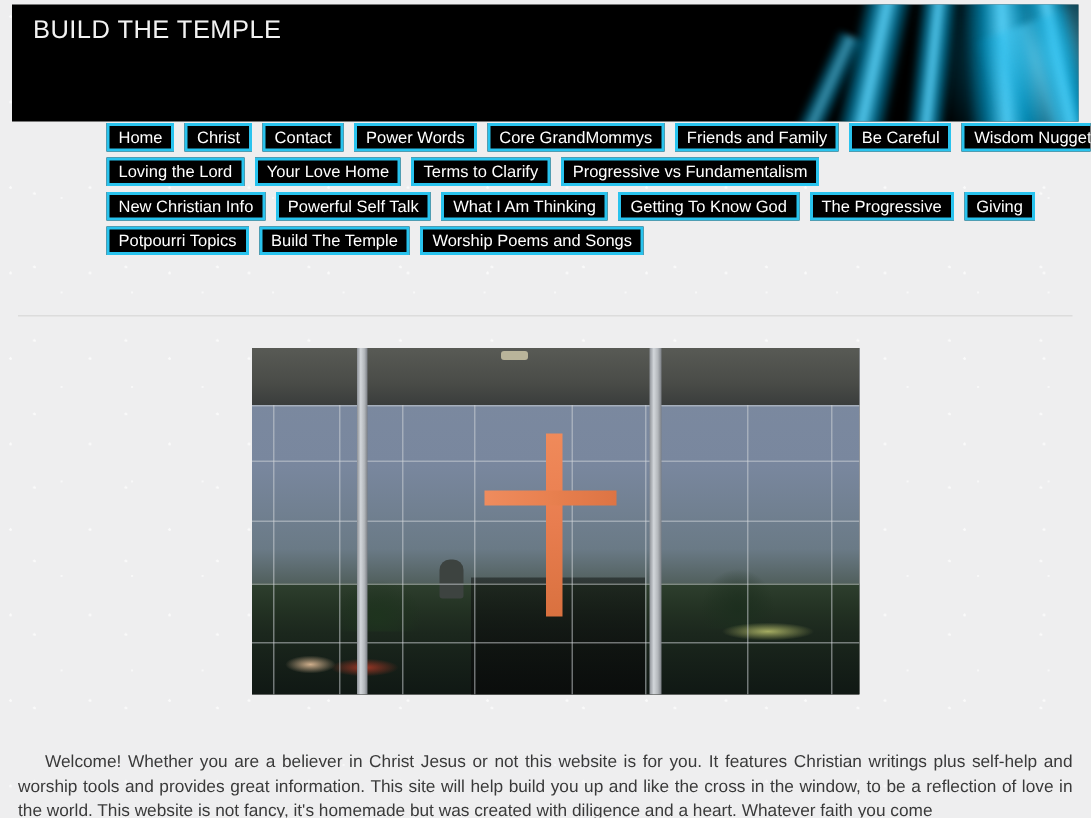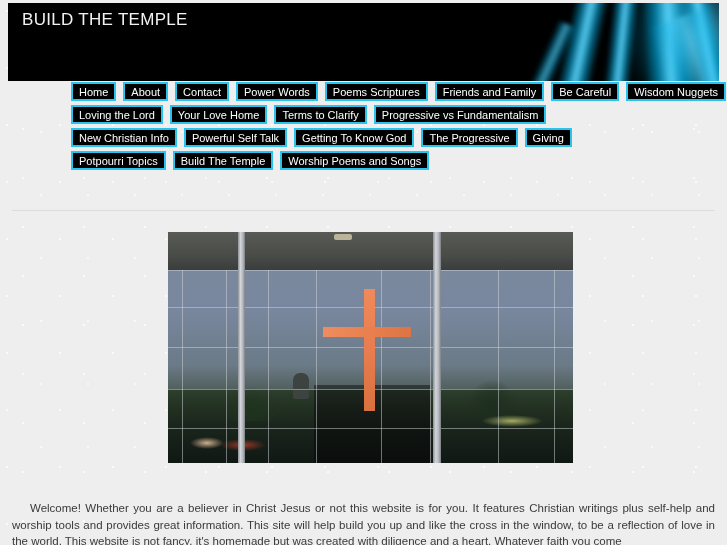--- a/index.html
+++ b/index.html
@@ -251,40 +251,41 @@
       <div class="streak s5"></div>
       <div class="streak s6"></div>
     </div>
     <div class="banner-title">BUILD THE TEMPLE</div>
   </div>
 
   <div class="nav">
 
     <div class="nav-row">
       <div class="nav-item">Home</div>
-      <div class="nav-item">About</div>
+      <div class="nav-item">Christ</div>
       <div class="nav-item">Contact</div>
       <div class="nav-item">Power Words</div>
-      <div class="nav-item">Poems Scriptures</div>
+      <div class="nav-item">Core GrandMommys</div>
       <div class="nav-item">Friends and Family</div>
       <div class="nav-item">Be Careful</div>
       <div class="nav-item">Wisdom Nuggets</div>
       <div class="nav-item">The Bible</div>
     </div>
 
     <div class="nav-row">
       <div class="nav-item">Loving the Lord</div>
       <div class="nav-item">Your Love Home</div>
       <div class="nav-item">Terms to Clarify</div>
       <div class="nav-item">Progressive vs Fundamentalism</div>
     </div>
 
     <div class="nav-row">
       <div class="nav-item">New Christian Info</div>
       <div class="nav-item">Powerful Self Talk</div>
+      <div class="nav-item">What I Am Thinking</div>
       <div class="nav-item">Getting To Know God</div>
       <div class="nav-item">The Progressive</div>
       <div class="nav-item">Giving</div>
     </div>
 
     <div class="nav-row">
       <div class="nav-item">Potpourri Topics</div>
       <div class="nav-item">Build The Temple</div>
       <div class="nav-item">Worship Poems and Songs</div>
     </div>

